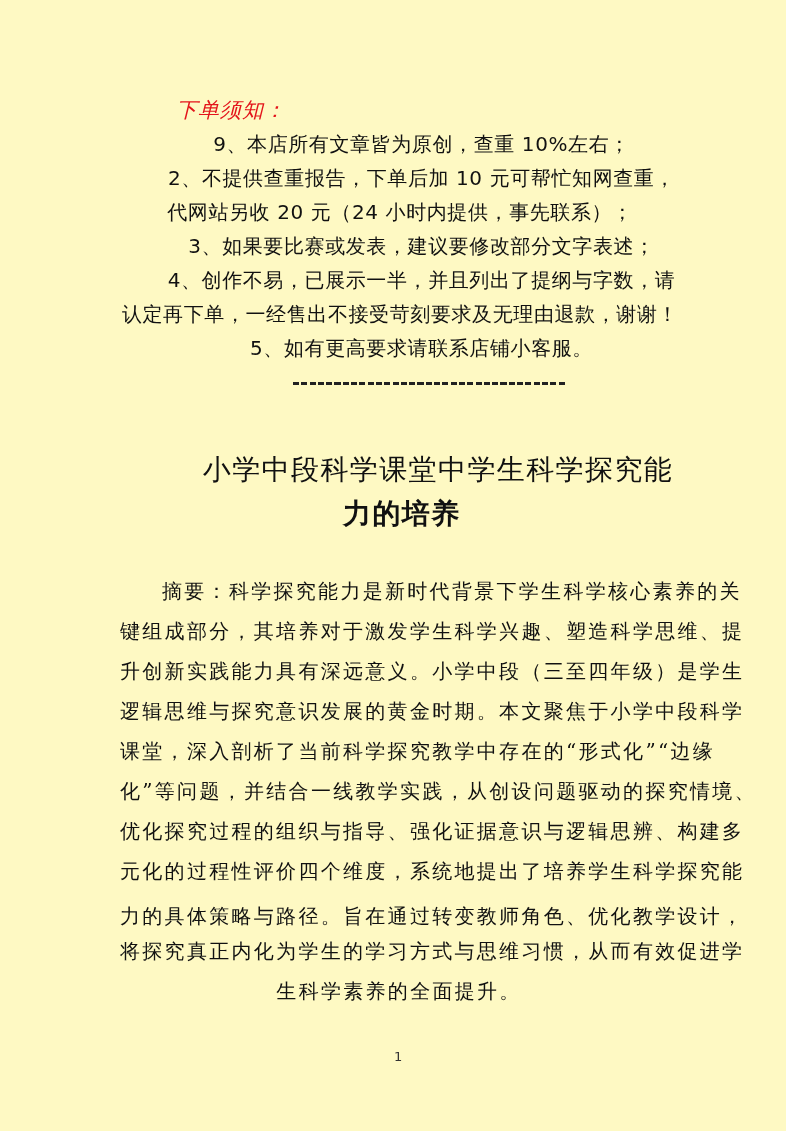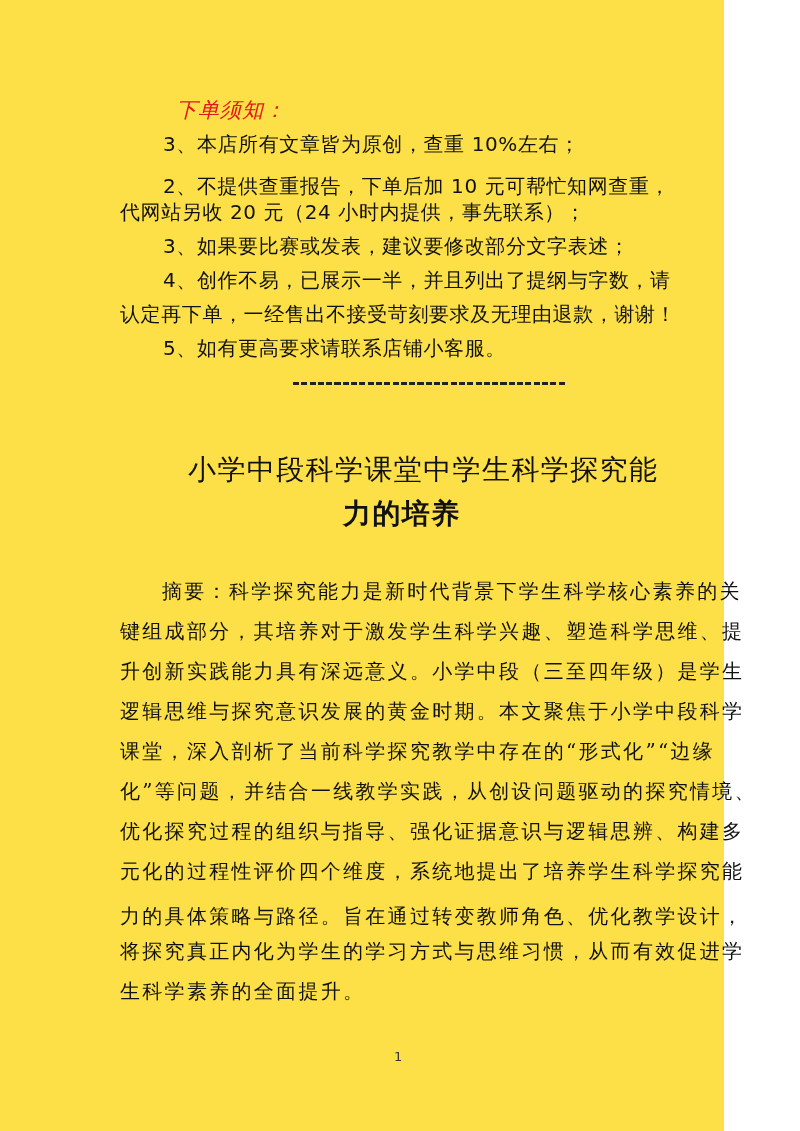--- a/index.html
+++ b/index.html
@@ -11,23 +11,24 @@
       width: 800px;
       height: 1131px;
       position: relative;
       overflow: hidden;
       font-family: "DejaVu Sans", "Liberation Sans", sans-serif;
       color: #111111;
     }
     .page {
       position: absolute;
       left: 0; top: 0;
-      width: 724px;
+      width: 786px;
       height: 1131px;
-      background: #fde047;
+      background: #fef9c3;
+      text-align: center;
     }
     .notice {
       position: absolute;
       left: 120px;
       top: 96px;
       width: 560px;
     }
     .notice-title {
       position: absolute;
       left: 56px;
@@ -102,22 +103,22 @@
       color: #333333;
     }
   </style>
 </head>
 <body>
 
 <div class="page">
 
   <div class="notice">
     <div class="notice-title">下单须知：</div>
-    <div class="notice-line indent" style="top:34px;">3、本店所有文章皆为原创，查重 10%左右；</div>
-    <div class="notice-line indent" style="top:68px;margin-top:8px;">2、不提供查重报告，下单后加 10 元可帮忙知网查重，</div>
+    <div class="notice-line indent" style="top:34px;">9、本店所有文章皆为原创，查重 10%左右；</div>
+    <div class="notice-line indent" style="top:68px;">2、不提供查重报告，下单后加 10 元可帮忙知网查重，</div>
     <div class="notice-line" style="top:102px;">代网站另收 20 元（24 小时内提供，事先联系）；</div>
     <div class="notice-line indent" style="top:136px;">3、如果要比赛或发表，建议要修改部分文字表述；</div>
     <div class="notice-line indent" style="top:170px;">4、创作不易，已展示一半，并且列出了提纲与字数，请</div>
     <div class="notice-line" style="top:204px;">认定再下单，一经售出不接受苛刻要求及无理由退款，谢谢！</div>
     <div class="notice-line indent" style="top:238px;">5、如有更高要求请联系店铺小客服。</div>
   </div>
 
   <div class="divider"></div>
 
   <div class="title">小学中段科学课堂中学生科学探究能</div>

